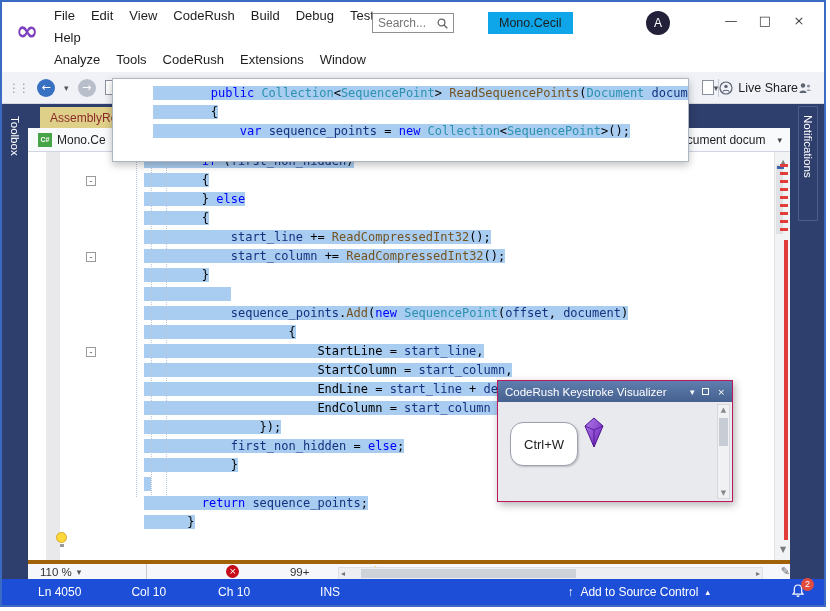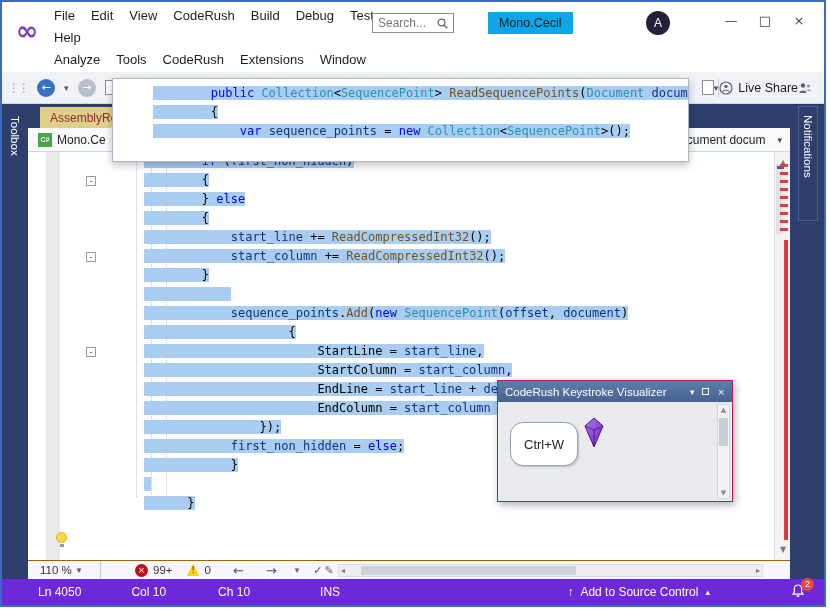--- a/index.html
+++ b/index.html
@@ -58,36 +58,36 @@
   .fold-box { position:absolute; left:58px; width:10px; height:10px; border:1px solid #9a9a9a; background:#fff; font-size:9px; line-height:8px; text-align:center; color:#555; }
   .lightbulb { position:absolute; left:28px; top:380px; width:11px; height:11px; border-radius:50%; background:#ffd83b; border:1px solid #d9a92d; }
   .lightbulb::after { content:""; position:absolute; left:3px; top:11px; width:4px; height:3px; background:#9a9a9a; }
 
   .vscroll { position:absolute; right:0; top:0; bottom:0; width:16px; background:#f2f3f4; border-left:1px solid #e2e2e2; }
   .vs-arrow { position:absolute; left:0; width:16px; text-align:center; font-size:8px; color:#7a7a7a; font-family:"DejaVu Sans",sans-serif; }
   .vthumb { position:absolute; left:1px; top:12px; width:7px; height:70px; background:#dfe1e4; }
   .mark { position:absolute; background:#e13b3b; }
   .mark-blue { position:absolute; background:#3a62ad; }
 
-  .bottombar { height:19px; background:#f6f7fa; border-top:1px solid #a16207; display:flex; align-items:center; font-size:11.5px; color:#333; position:relative; }
+  .bottombar { height:19px; background:#f6f7fa; border-top:4px solid #a16207; display:flex; align-items:center; font-size:11.5px; color:#333; position:relative;justify-content:space-between; }
   .zoom { padding-left:12px; display:flex; align-items:center; gap:5px; width:72px; }
   .bb-sep { width:1px; height:100%; background:#c6cad2; }
   .err-icon { width:13px; height:13px; border-radius:50%; background:#c50b17; color:#fff; font-size:9px; line-height:12px; text-align:center; margin-left:34px; font-family:"DejaVu Sans",sans-serif; }
   .warn-icon { width:13px; height:12px; background:#fcd116; clip-path:polygon(50% 0,100% 100%,0 100%); color:#1e1e1e; font-size:8px; text-align:center; line-height:14px; margin-left:14px; font-family:"DejaVu Sans",sans-serif; }
   .bb-count { margin-left:5px; }
   .bb-arrow { margin-left:22px; color:#33518c; font-size:13px; font-family:"DejaVu Sans",sans-serif; }
   .bb-caret { margin-left:18px; color:#666; font-size:9px; font-family:"DejaVu Sans",sans-serif; }
   .bb-check { margin-left:14px; color:#33518c; font-size:11px; font-family:"DejaVu Sans",sans-serif; }
   .bb-pencil { margin-left:2px; color:#666; font-size:11px; font-family:"DejaVu Sans",sans-serif; }
   .hscroll { position:absolute; left:310px; top:3px; width:425px; height:13px; background:#eceef1; border:1px solid #dcdfe5; }
   .hthumb { position:absolute; left:22px; top:1px; width:215px; height:9px; background:#cdd1d8; }
   .hs-arrow { position:absolute; top:1px; font-size:8px; color:#777; font-family:"DejaVu Sans",sans-serif; }
 
   
-  .statusbar { position:absolute; left:0; top:577px; width:100%; height:26px; background:#6d28d9; color:#fff; font-size:12px; display:flex; align-items:center; }
+  .statusbar { position:absolute; left:0; top:577px; width:100%; height:26px; background:#1d4ed8; color:#fff; font-size:12px; display:flex; align-items:center; }
   .sb-ln { margin-left:36px; } .sb-col { margin-left:50px; } .sb-ch { margin-left:52px; } .sb-ins { margin-left:70px; }
   .sb-right { margin-left:auto; display:flex; align-items:center; gap:7px; }
   .sb-bell { position:relative; margin-left:80px; margin-right:18px; }
   .sb-badge { position:absolute; right:-8px; top:-5px; min-width:13px; height:13px; border-radius:7px; background:#e04a3f; color:#fff; font-size:9px; line-height:13px; text-align:center; padding:0 2px; }
   .sb-caret { font-size:9px; font-family:"DejaVu Sans",sans-serif; }
 
   
   .peek { position:absolute; left:110px; top:76px; width:577px; height:84px; background:#fff; border:1px solid #aeb6c4; box-shadow:0 3px 8px rgba(0,0,0,.25); z-index:50; font-family:"DejaVu Sans Mono",monospace; font-size:12px; line-height:19px; padding:5px 0 0 8px; overflow:hidden; }
 
   
@@ -216,20 +216,21 @@
             <div class="code-line"><span class="sel">&nbsp;&nbsp;&nbsp;&nbsp;&nbsp;&nbsp;&nbsp;&nbsp;&nbsp;&nbsp;&nbsp;&nbsp;<span class="tk-loc">sequence_points</span><span class="tk-pl">.</span><span class="tk-me">Add</span><span class="tk-pl">(</span><span class="tk-kw">new</span><span class="tk-pl"> </span><span class="tk-ty">SequencePoint</span><span class="tk-pl">(</span><span class="tk-loc">offset</span><span class="tk-pl">, </span><span class="tk-loc">document</span><span class="tk-pl">)</span></span></div>
             <div class="code-line"><span class="sel">&nbsp;&nbsp;&nbsp;&nbsp;&nbsp;&nbsp;&nbsp;&nbsp;&nbsp;&nbsp;&nbsp;&nbsp;&nbsp;&nbsp;&nbsp;&nbsp;&nbsp;&nbsp;&nbsp;&nbsp;<span class="tk-pl">{</span></span></div>
             <div class="code-line"><span class="sel">&nbsp;&nbsp;&nbsp;&nbsp;&nbsp;&nbsp;&nbsp;&nbsp;&nbsp;&nbsp;&nbsp;&nbsp;&nbsp;&nbsp;&nbsp;&nbsp;&nbsp;&nbsp;&nbsp;&nbsp;&nbsp;&nbsp;&nbsp;&nbsp;<span class="tk-pl">StartLine = </span><span class="tk-loc">start_line</span><span class="tk-pl">,</span></span></div>
             <div class="code-line"><span class="sel">&nbsp;&nbsp;&nbsp;&nbsp;&nbsp;&nbsp;&nbsp;&nbsp;&nbsp;&nbsp;&nbsp;&nbsp;&nbsp;&nbsp;&nbsp;&nbsp;&nbsp;&nbsp;&nbsp;&nbsp;&nbsp;&nbsp;&nbsp;&nbsp;<span class="tk-pl">StartColumn = </span><span class="tk-loc">start_column</span><span class="tk-pl">,</span></span></div>
             <div class="code-line"><span class="sel">&nbsp;&nbsp;&nbsp;&nbsp;&nbsp;&nbsp;&nbsp;&nbsp;&nbsp;&nbsp;&nbsp;&nbsp;&nbsp;&nbsp;&nbsp;&nbsp;&nbsp;&nbsp;&nbsp;&nbsp;&nbsp;&nbsp;&nbsp;&nbsp;<span class="tk-pl">EndLine = </span><span class="tk-loc">start_line</span><span class="tk-pl"> + </span><span class="tk-loc">delta_lines</span><span class="tk-pl">,</span></span></div>
             <div class="code-line"><span class="sel">&nbsp;&nbsp;&nbsp;&nbsp;&nbsp;&nbsp;&nbsp;&nbsp;&nbsp;&nbsp;&nbsp;&nbsp;&nbsp;&nbsp;&nbsp;&nbsp;&nbsp;&nbsp;&nbsp;&nbsp;&nbsp;&nbsp;&nbsp;&nbsp;<span class="tk-pl">EndColumn = </span><span class="tk-loc">start_column</span><span class="tk-pl"> + </span><span class="tk-loc">delta_columns</span><span class="tk-pl">,</span></span></div>
             <div class="code-line"><span class="sel">&nbsp;&nbsp;&nbsp;&nbsp;&nbsp;&nbsp;&nbsp;&nbsp;&nbsp;&nbsp;&nbsp;&nbsp;&nbsp;&nbsp;&nbsp;&nbsp;<span class="tk-pl">});</span></span></div>
             <div class="code-line"><span class="sel">&nbsp;&nbsp;&nbsp;&nbsp;&nbsp;&nbsp;&nbsp;&nbsp;&nbsp;&nbsp;&nbsp;&nbsp;<span class="tk-loc">first_non_hidden</span><span class="tk-pl"> = </span><span class="tk-kw">else</span><span class="tk-pl">;</span></span></div>
             <div class="code-line"><span class="sel">&nbsp;&nbsp;&nbsp;&nbsp;&nbsp;&nbsp;&nbsp;&nbsp;&nbsp;&nbsp;&nbsp;&nbsp;<span class="tk-pl">}</span></span></div>
             <div class="code-line"><span class="sel">&nbsp;</span></div>
+            <div class="code-line"><span class="sel">&nbsp;&nbsp;&nbsp;&nbsp;&nbsp;&nbsp;&nbsp;&nbsp;<span class="tk-kw">return</span><span class="tk-pl"> </span><span class="tk-loc">sequence_points</span><span class="tk-pl">;</span></span></div>
             <div class="code-line"><span class="sel">&nbsp;&nbsp;&nbsp;&nbsp;&nbsp;&nbsp;<span class="tk-pl">}</span></span></div>
           </div>
         <div id="fold-layer">
             <div class="fold-box" style="top: 24px;">-</div>
             <div class="fold-box" style="top: 100px;">-</div>
             <div class="fold-box" style="top: 195px;">-</div>
           </div>
         <div class="lightbulb"></div>
         <div class="vscroll">
           <span class="vs-arrow" style="top:1px">▲</span>

